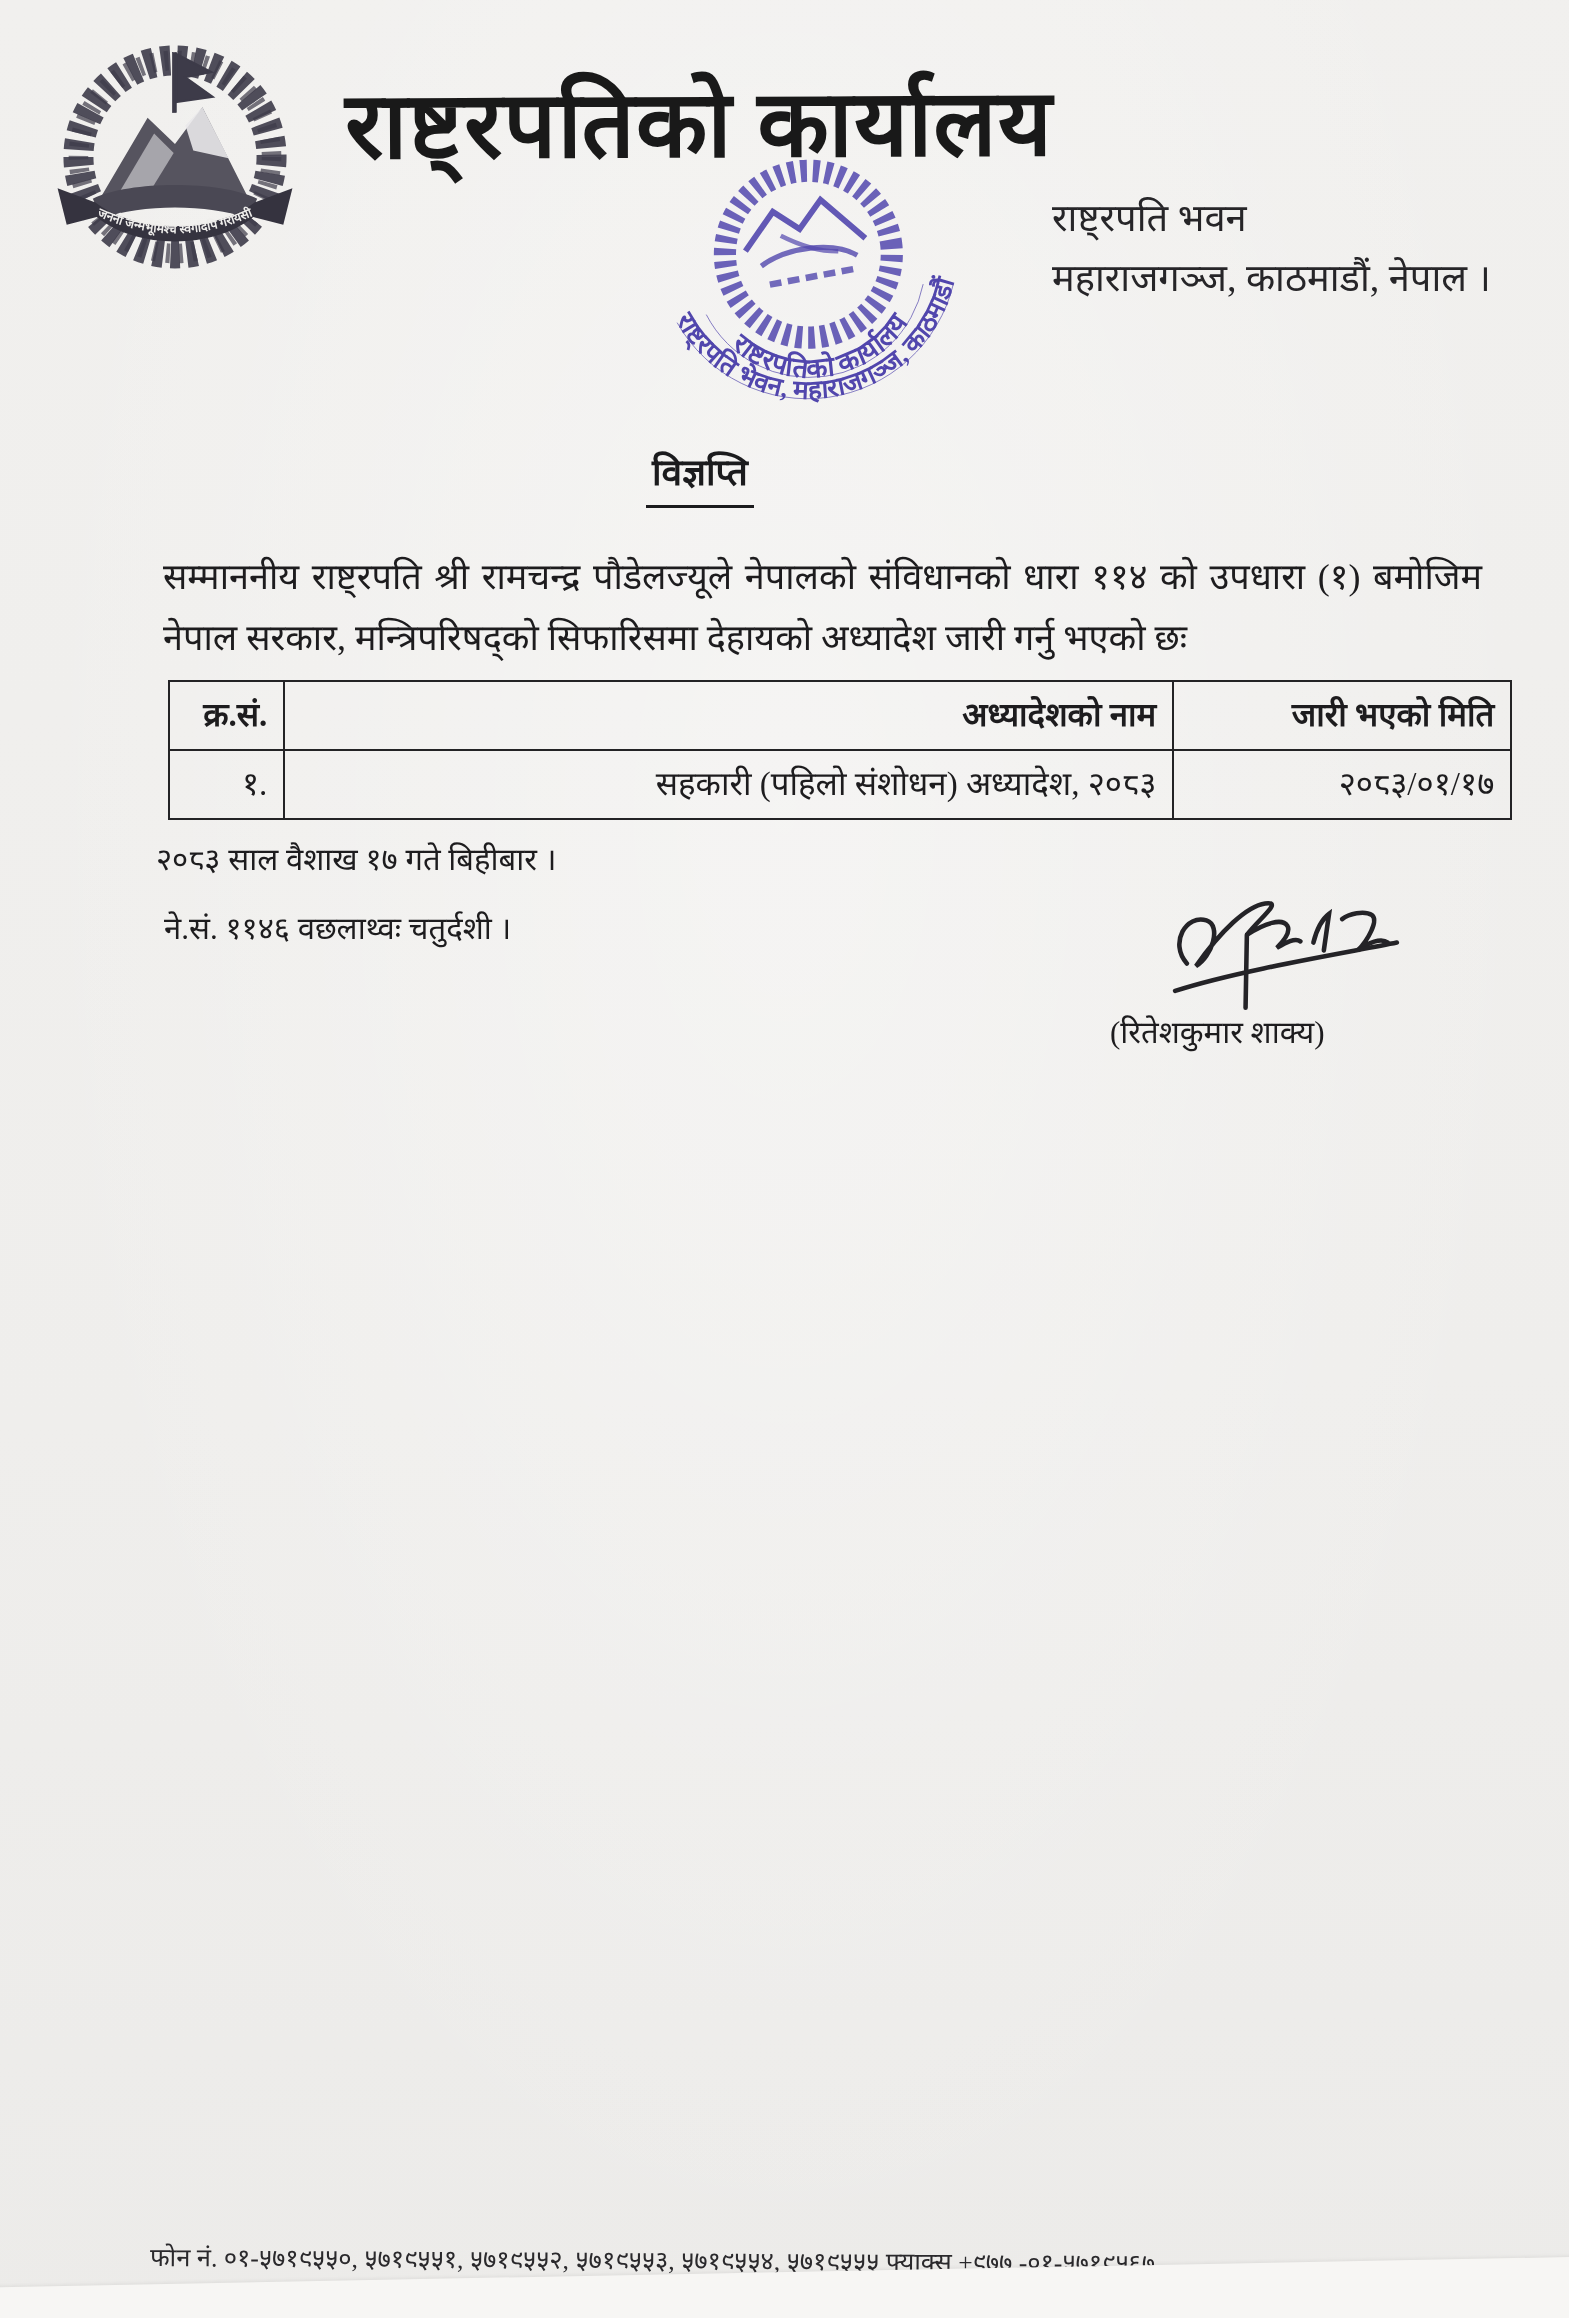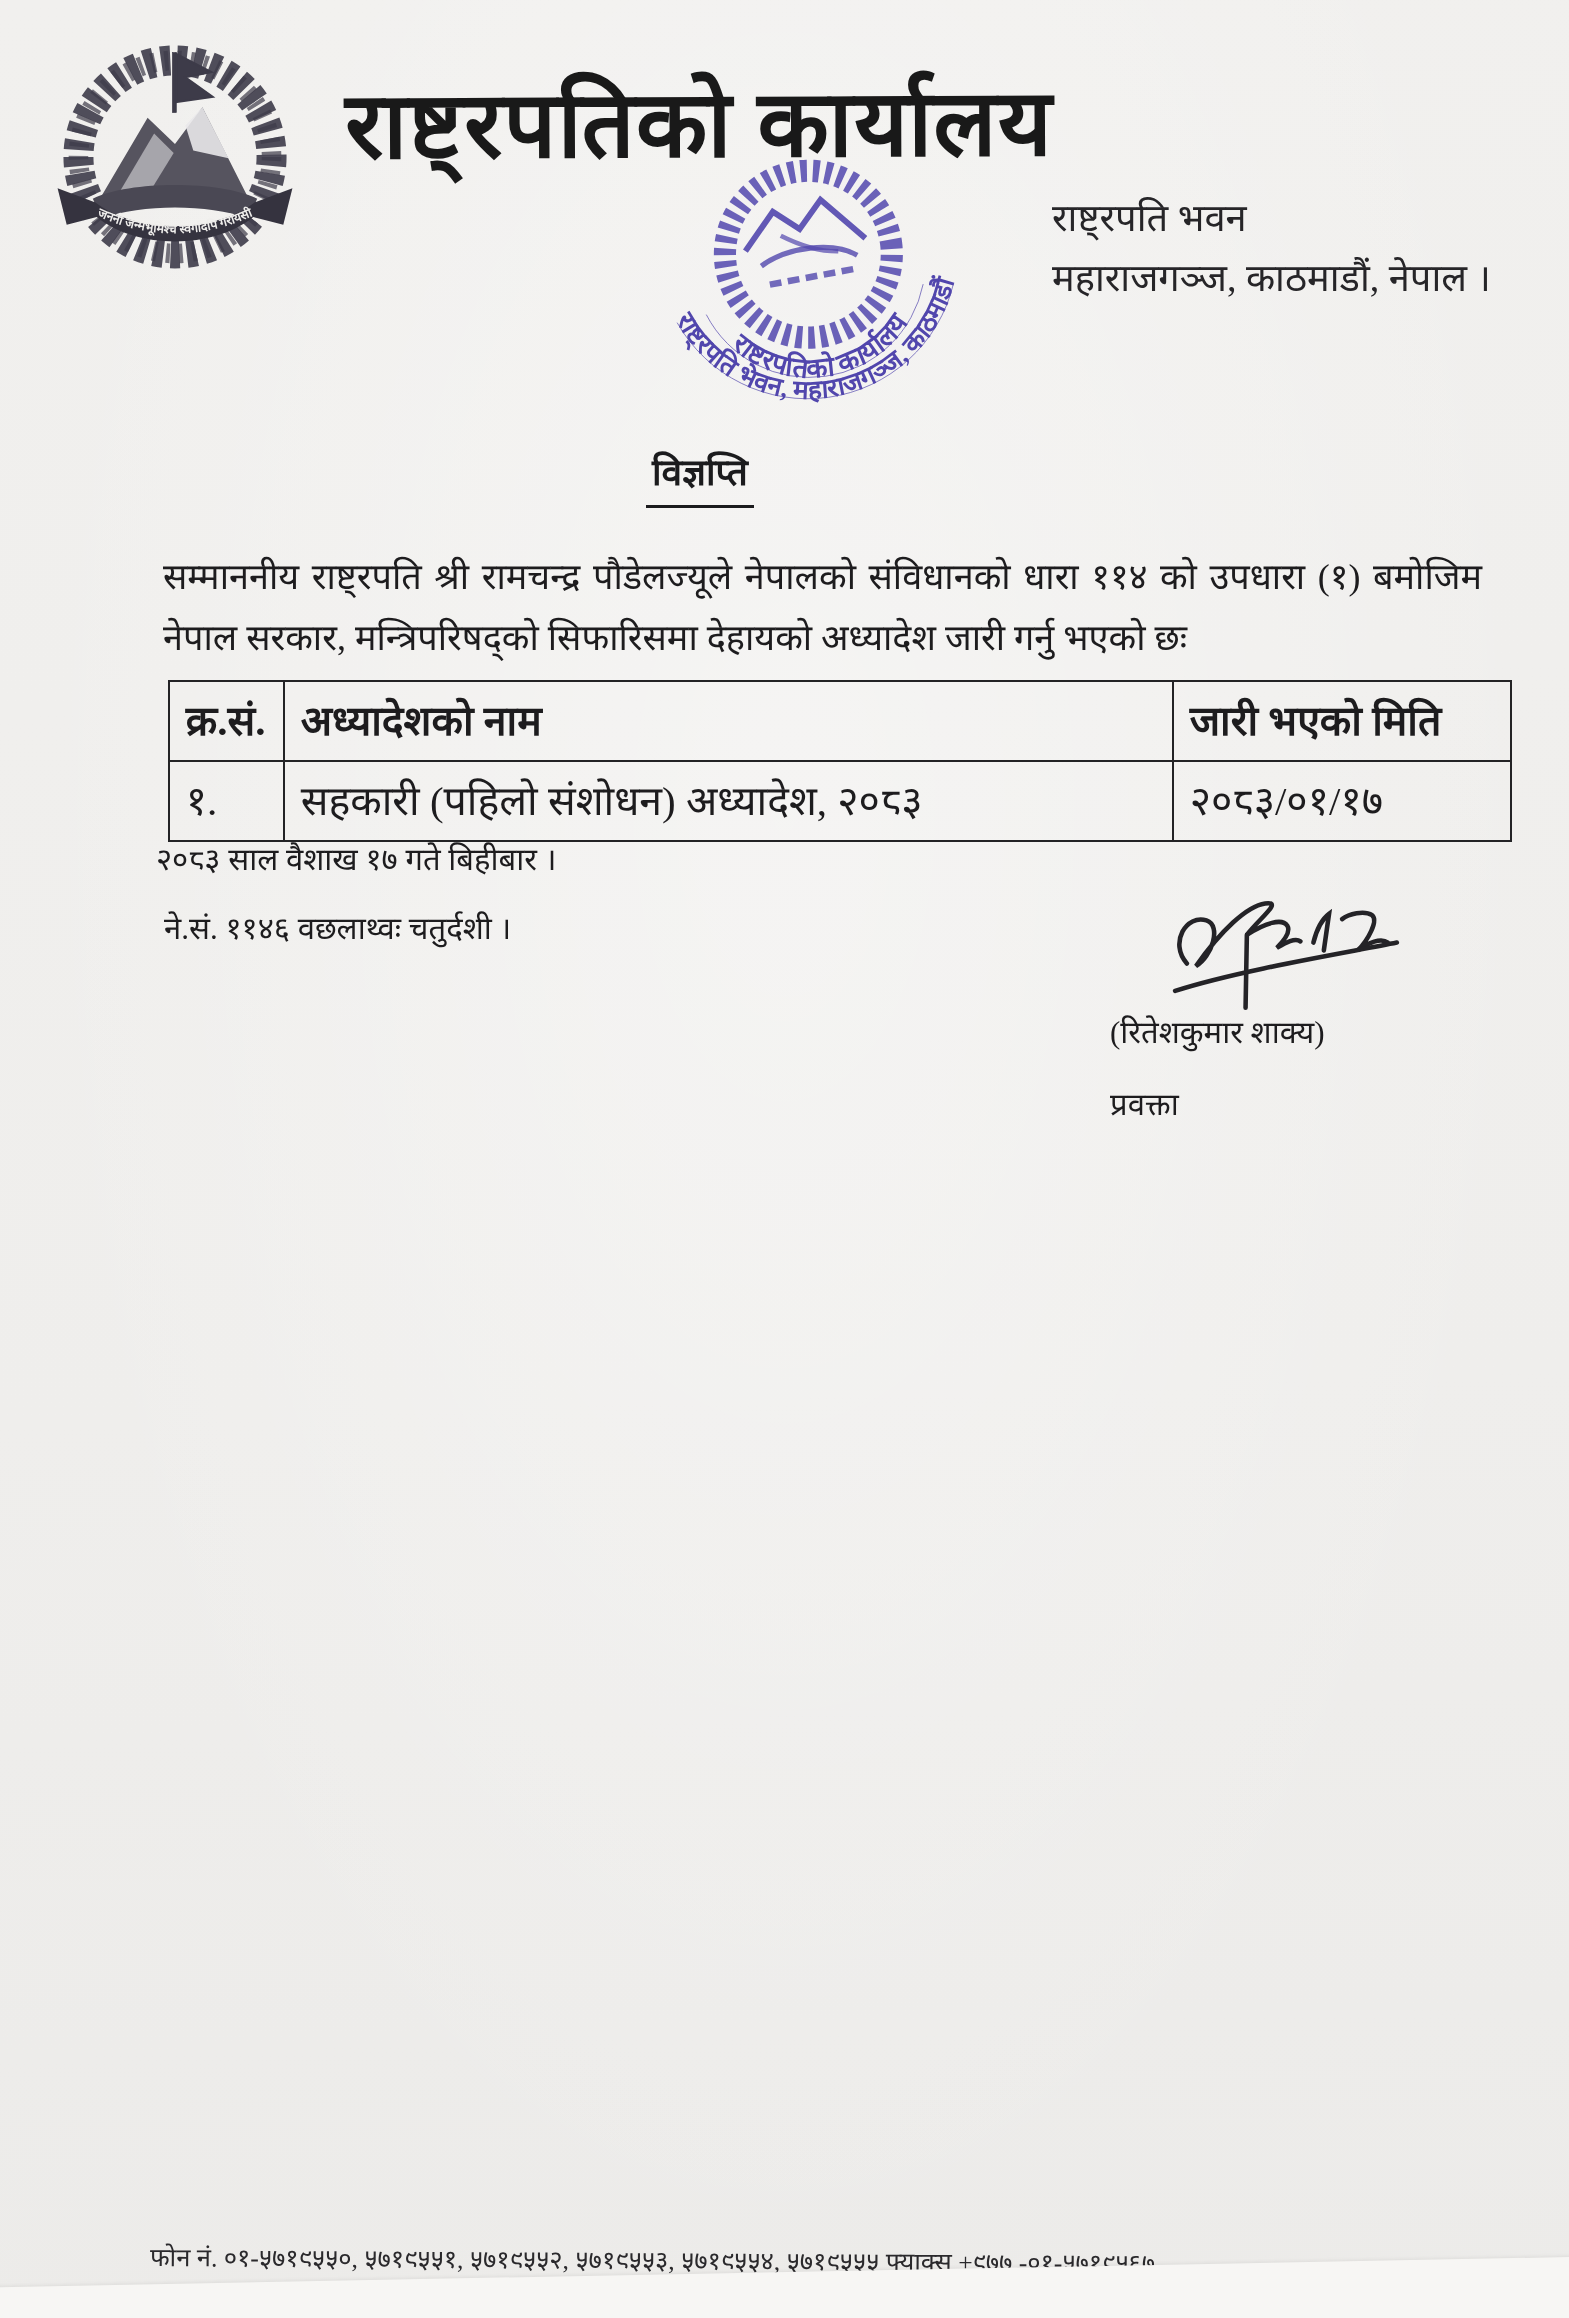--- a/index.html
+++ b/index.html
@@ -39,22 +39,22 @@
   }
   .body-text {
     position:absolute; left:163px; top:547px; width:1319px;
     font-size:36px; line-height:61px; text-align:justify; color:#1d1c1e;
   }
   table.ordinance {
     position:absolute; left:168px; top:680px; width:1342px;
     border-collapse:collapse; table-layout:fixed;
   }
   table.ordinance th, table.ordinance td {
-    border:2px solid #232325; font-size:41px; color:#1d1c1e;
-    padding:9.1px 15.7px 13px; text-align:left; vertical-align:middle;
+    border:2px solid #232325; font-size:33px; color:#1d1c1e;
+    padding:9.1px 15.7px 13px; text-align:right; vertical-align:middle;
   }
   table.ordinance th { font-weight:bold; height:57px; }
   table.ordinance td { height:62px; }
   col.c-sn { width:115px; } col.c-name { width:889px; } col.c-date { width:338px; }
   .date-line { position:absolute; left:156px; font-size:31px; color:#1d1c1e; white-space:nowrap; }
   .date-line.bs { top:837px; }
   .date-line.ns { top:906px;margin-left:8px; }
   
   .signature-block { position:absolute; left:1110px; top:880px; width:352px; }
   .signature-svg { display:block; margin:0 auto -19.6px; width:274px; height:150px; }
@@ -164,20 +164,19 @@
     <svg class="signature-svg" viewBox="0 0 420 230" aria-hidden="true">
       <g stroke="#242327" stroke-width="7" fill="none" stroke-linecap="round">
         <path d="M58 128 C30 96 58 52 88 62 C112 70 96 118 72 132 C110 78 150 40 178 36 C206 32 170 58 150 84 C178 66 204 58 212 70 C218 80 204 96 196 104 C210 96 224 88 232 94"></path>
         <path d="M252 96 C258 72 268 58 276 52 L268 108"></path>
         <path d="M296 60 C306 52 330 46 342 54 C352 62 336 92 320 108 C336 96 356 88 366 96"></path>
         <path d="M150 84 L148 196"></path>
         <path d="M40 170 C140 138 300 112 380 96"></path>
       </g>
     </svg>
     <div class="signer-name">(रितेशकुमार शाक्य)</div>
-    <div class="signer-role">प्रवक्ता</div>
   </div>
 
   <div class="footer-line">फोन नं. ०१-५७१९५५०, ५७१९५५१, ५७१९५५२, ५७१९५५३, ५७१९५५४, ५७१९५५५ फ्याक्स +९७७ -०१-५७१९५६७</div>
 
   <div class="scan-edge"></div>
 </div>
 
 
 </body></html>

